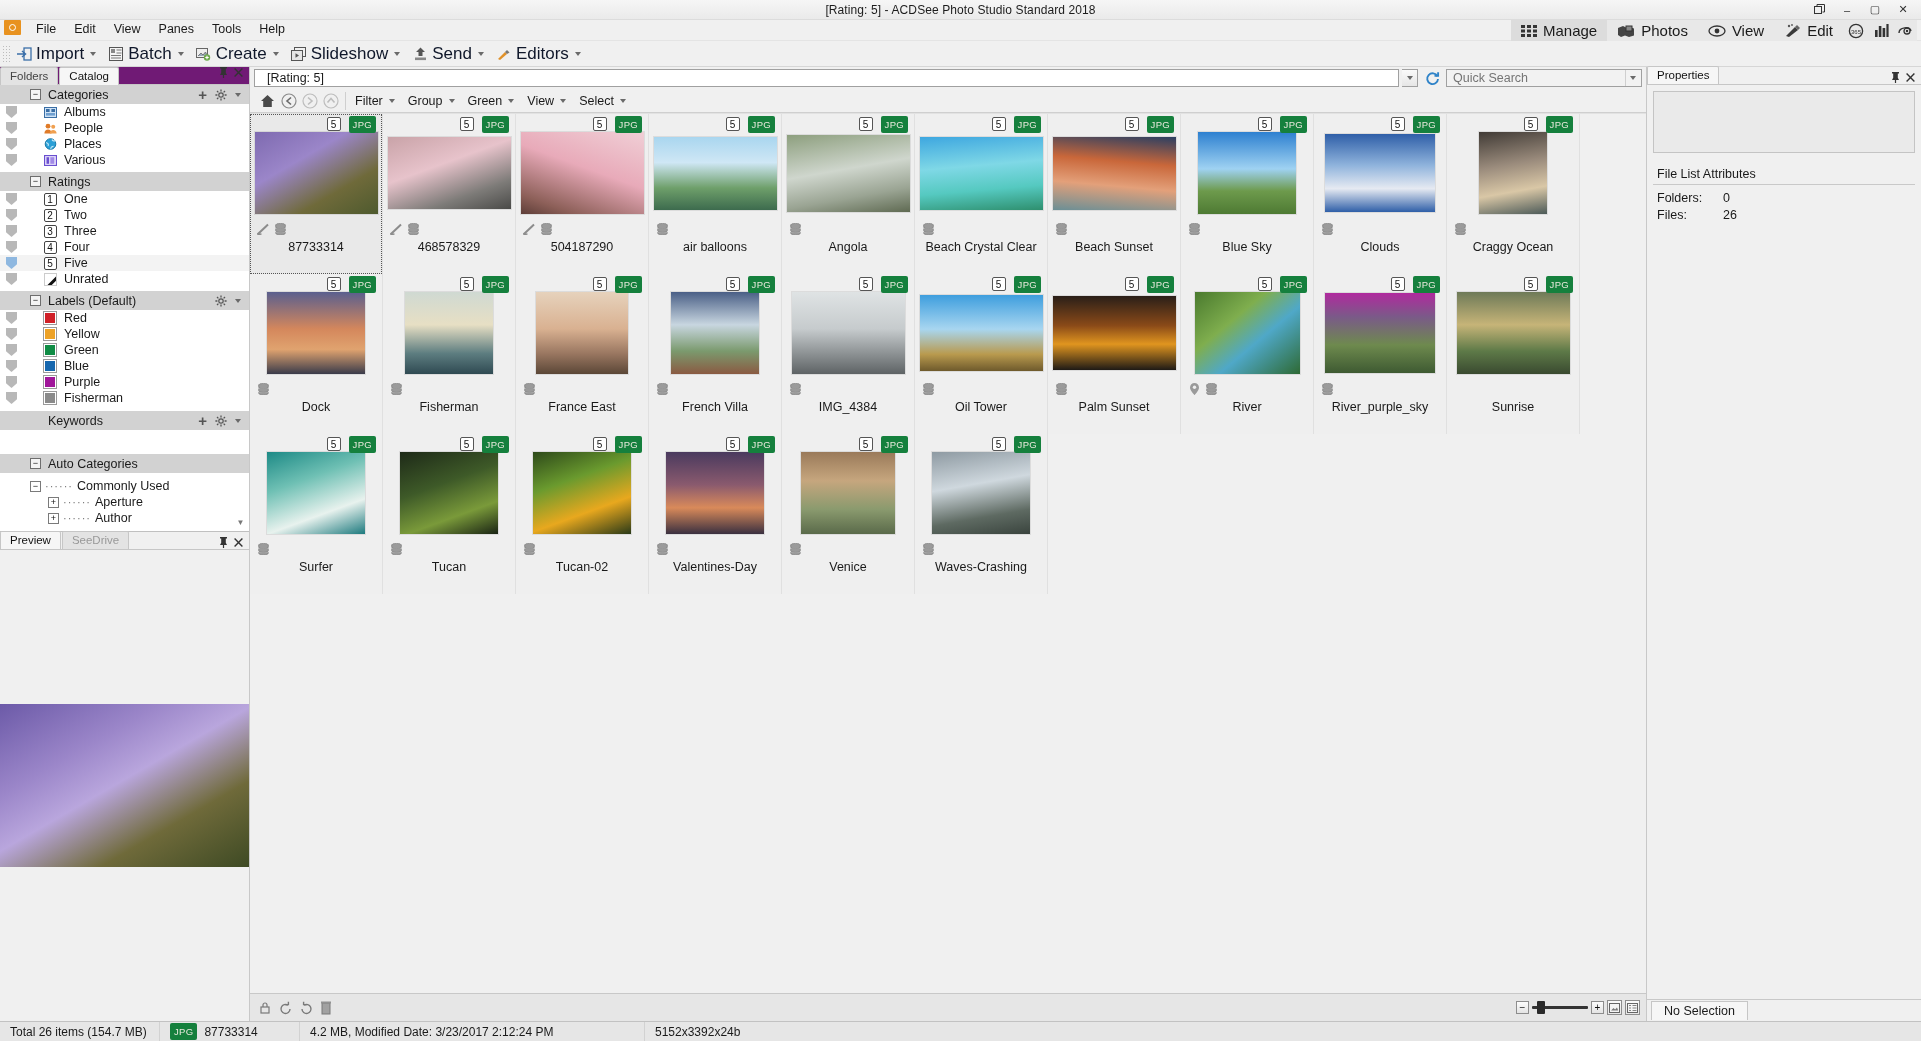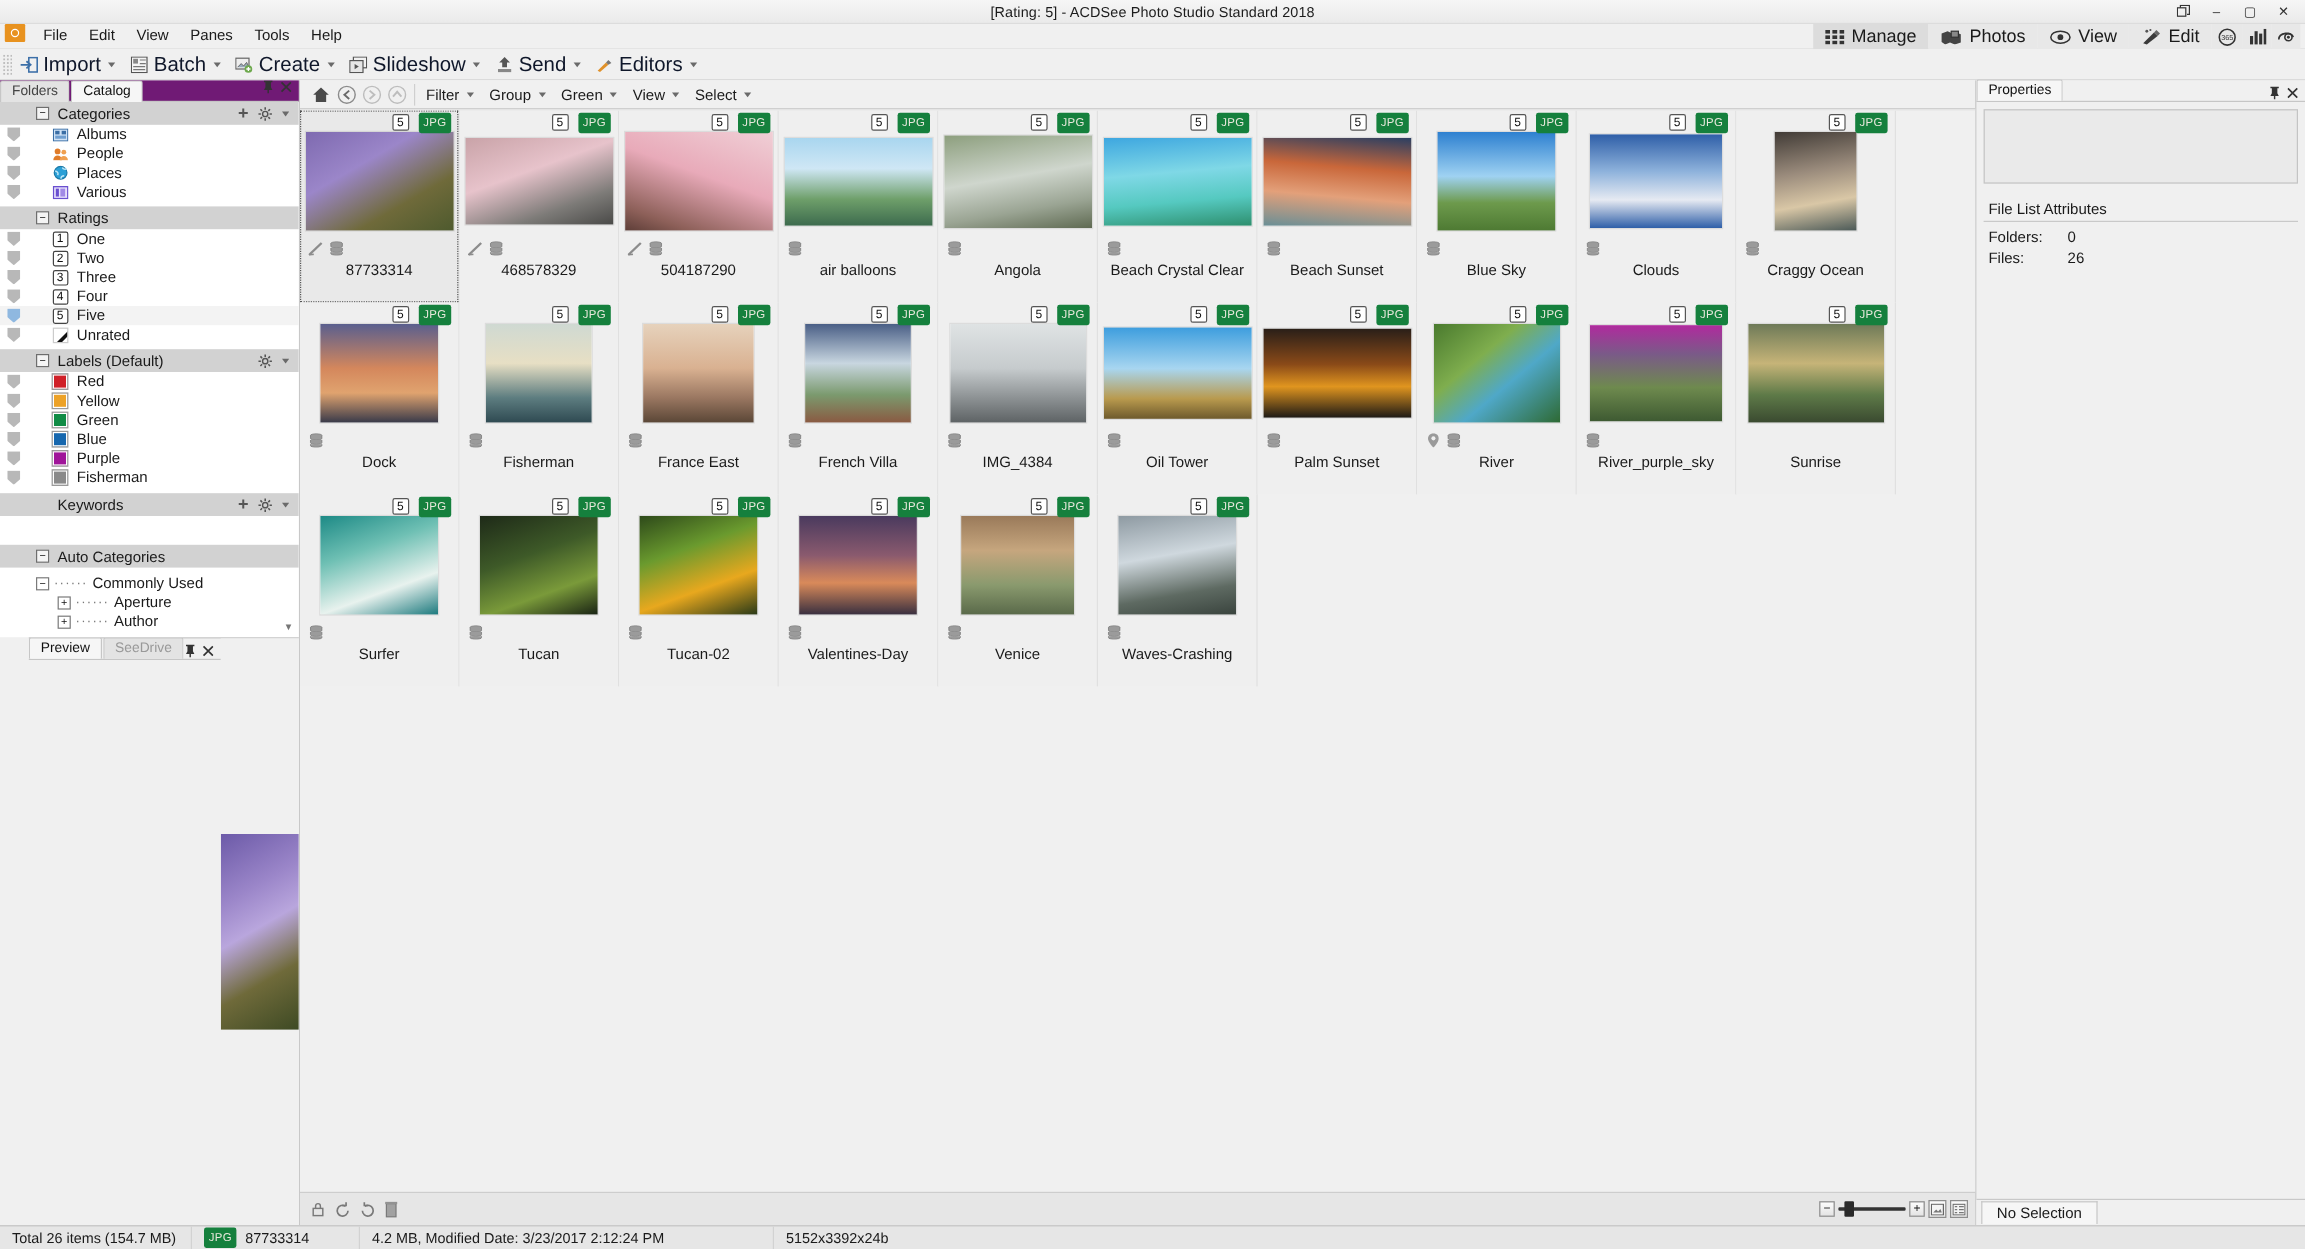--- a/index.html
+++ b/index.html
@@ -101,22 +101,22 @@
   .slash:after{content:"";position:absolute;left:-2px;top:6px;width:20px;height:2.5px;background:#111;transform:rotate(-45deg);}
   .swatch { width:12px;height:12px;border:1px solid #fff; outline:1px solid #9a9a9a; }
   .treeRow { height:16px; display:flex; align-items:center; font-size:12.5px; }
   .expBox { width:11px;height:11px;border:1px solid #7a7a7a;background:#fff;
             display:flex;align-items:center;justify-content:center;font-size:9px;line-height:8px;color:#111;}
   .dots { color:#777; letter-spacing:1px; margin:0 4px; font-size:11px;}
 
   .scrollArrow { position:absolute; right:2px; bottom:2px; width:13px;height:13px;
                  display:flex;align-items:center;justify-content:center;color:#777;font-size:8px;}
 
-  .previewPane { height: 490px; flex:0 0 490px; display:flex; flex-direction:row;
-                 border-top:1px solid #c0c0c0; background:#f0f0f0;margin-left:24px;}
+  .previewPane { height: 490px; flex:0 0 490px; display:flex; flex-direction:column;
+                 border-top:1px solid #c0c0c0; background:#f0f0f0;}
   .previewTabs { height:18px; display:flex; align-items:flex-end; border-bottom:1px solid #c6c6c6;}
   .previewBody { flex:1 1 auto; background:#f0f0f0; display:flex; align-items:center; justify-content:center;
                  overflow:hidden; }
   .previewImg { width:249px; height:163px; }
 
   
   .center { flex:1 1 auto; display:flex; flex-direction:column; min-width:0; background:#f0f0f0;}
   .pathbar { height:22px; flex:0 0 22px; display:flex; align-items:center; padding:0 4px; gap:3px;
              background:#f0f0f0;}
   .pathInput { flex:1 1 auto; height:18px; background:#fff; border:1px solid #a0a0a0;
@@ -603,20 +603,38 @@
             </span>
           </div>
         </div>
         <div class="previewBody">
           <div class="previewImg" style="background:linear-gradient(150deg,#6c5aa8 0%,#9b86c9 30%,#b9a6dd 48%,#6f6a3a 72%,#3e4a24 100%);"></div>
         </div>
       </div>
     </div>
 
     <div class="center">
+      <div class="pathbar">
+        <div class="pathInput">[Rating: 5]</div>
+        <div class="ddBtn">
+          <span class="caret" style="margin:0"></span>
+        </div>
+        <div class="refreshBtn">
+          <svg width="15" height="15" viewBox="0 0 15 15">
+              <path d="M12.4 5.2A5.4 5.4 0 1 0 13 8" fill="none" stroke="#2f83c8" stroke-width="1.9"></path>
+              <path d="M9.5 4.8h3.6V1.3" fill="none" stroke="#2f83c8" stroke-width="1.9"></path>
+            </svg>
+        </div>
+        <div class="searchBox">
+          <input placeholder="Quick Search" style="">
+          <span style="width:18px;display:flex;align-items:center;justify-content:center;border-left:1px solid #cfcfcf;height:16px;">
+            <span class="caret" style="margin:0"></span>
+          </span>
+        </div>
+      </div>
 
       <div class="filterbar">
         <span class="navIco">
           <svg width="15" height="14" viewBox="0 0 15 14">
               <path d="M7.5 1 L14 7 H11.8 V13 H3.2 V7 H1 Z" fill="#4a4a4a"></path>
             </svg>
         </span>
         <span class="navIco">
           <svg width="16" height="16" viewBox="0 0 16 16">
               <circle cx="8" cy="8" r="7" fill="none" stroke="#8b8b8b" stroke-width="1.2"></circle>

